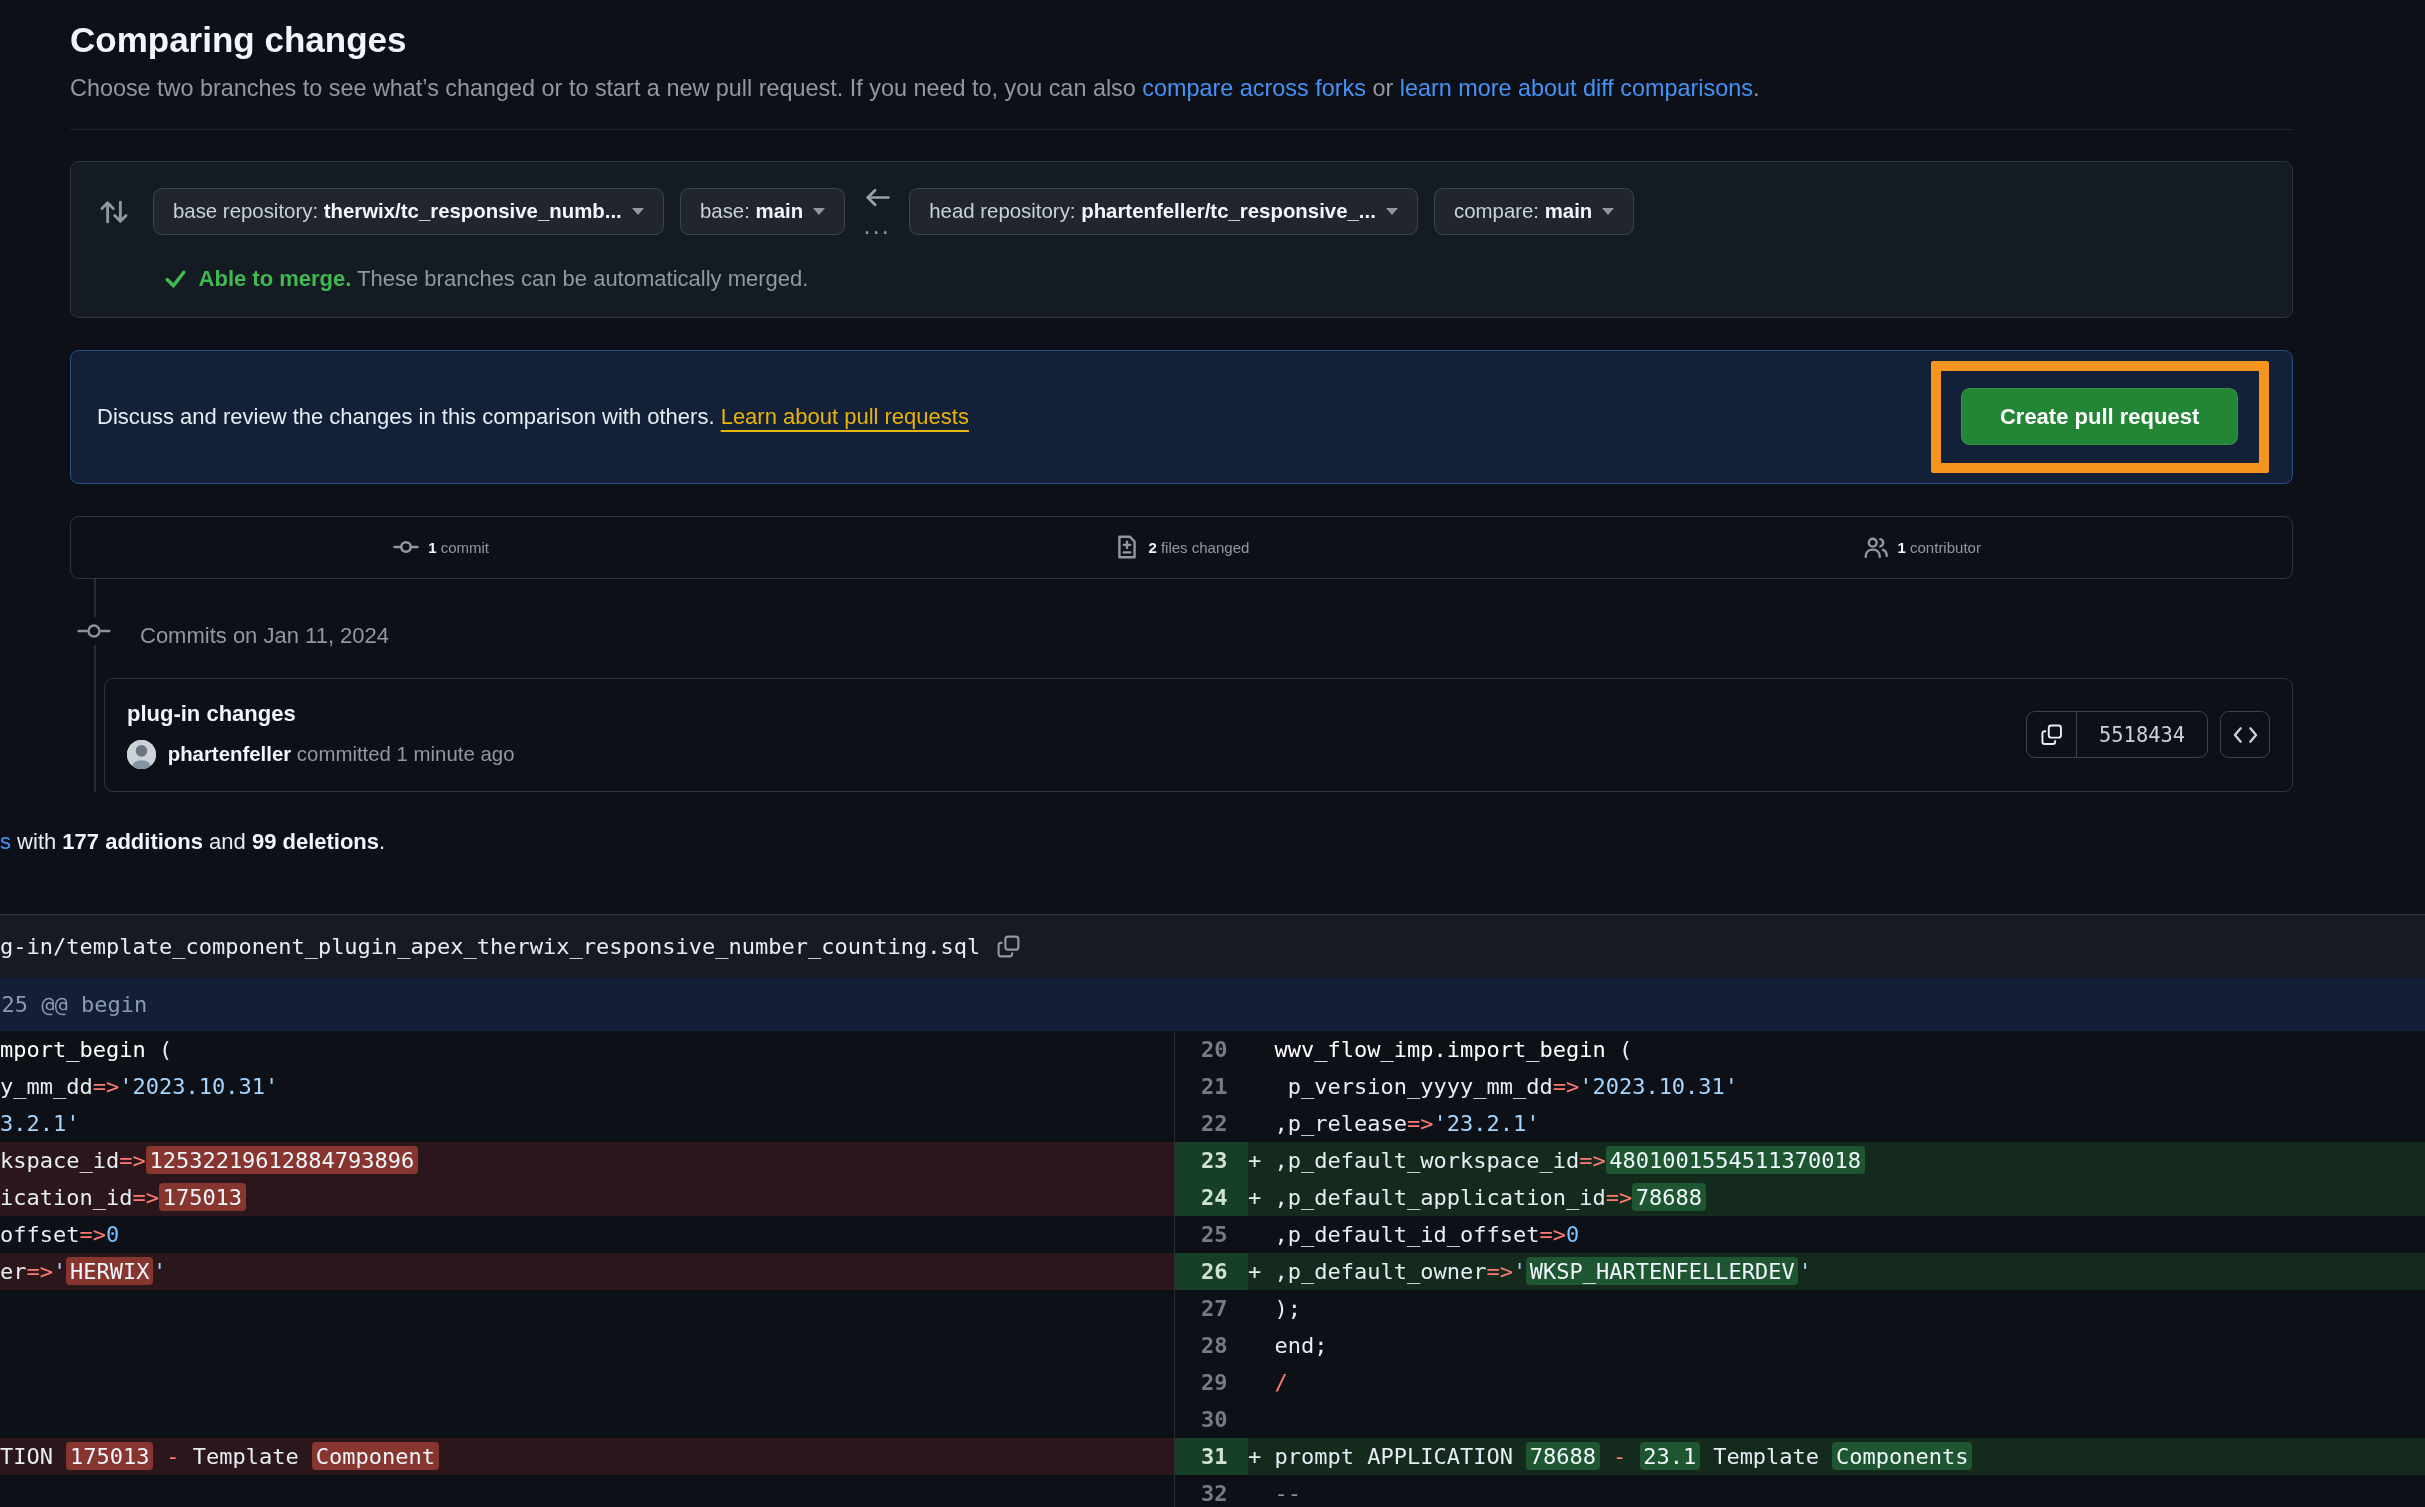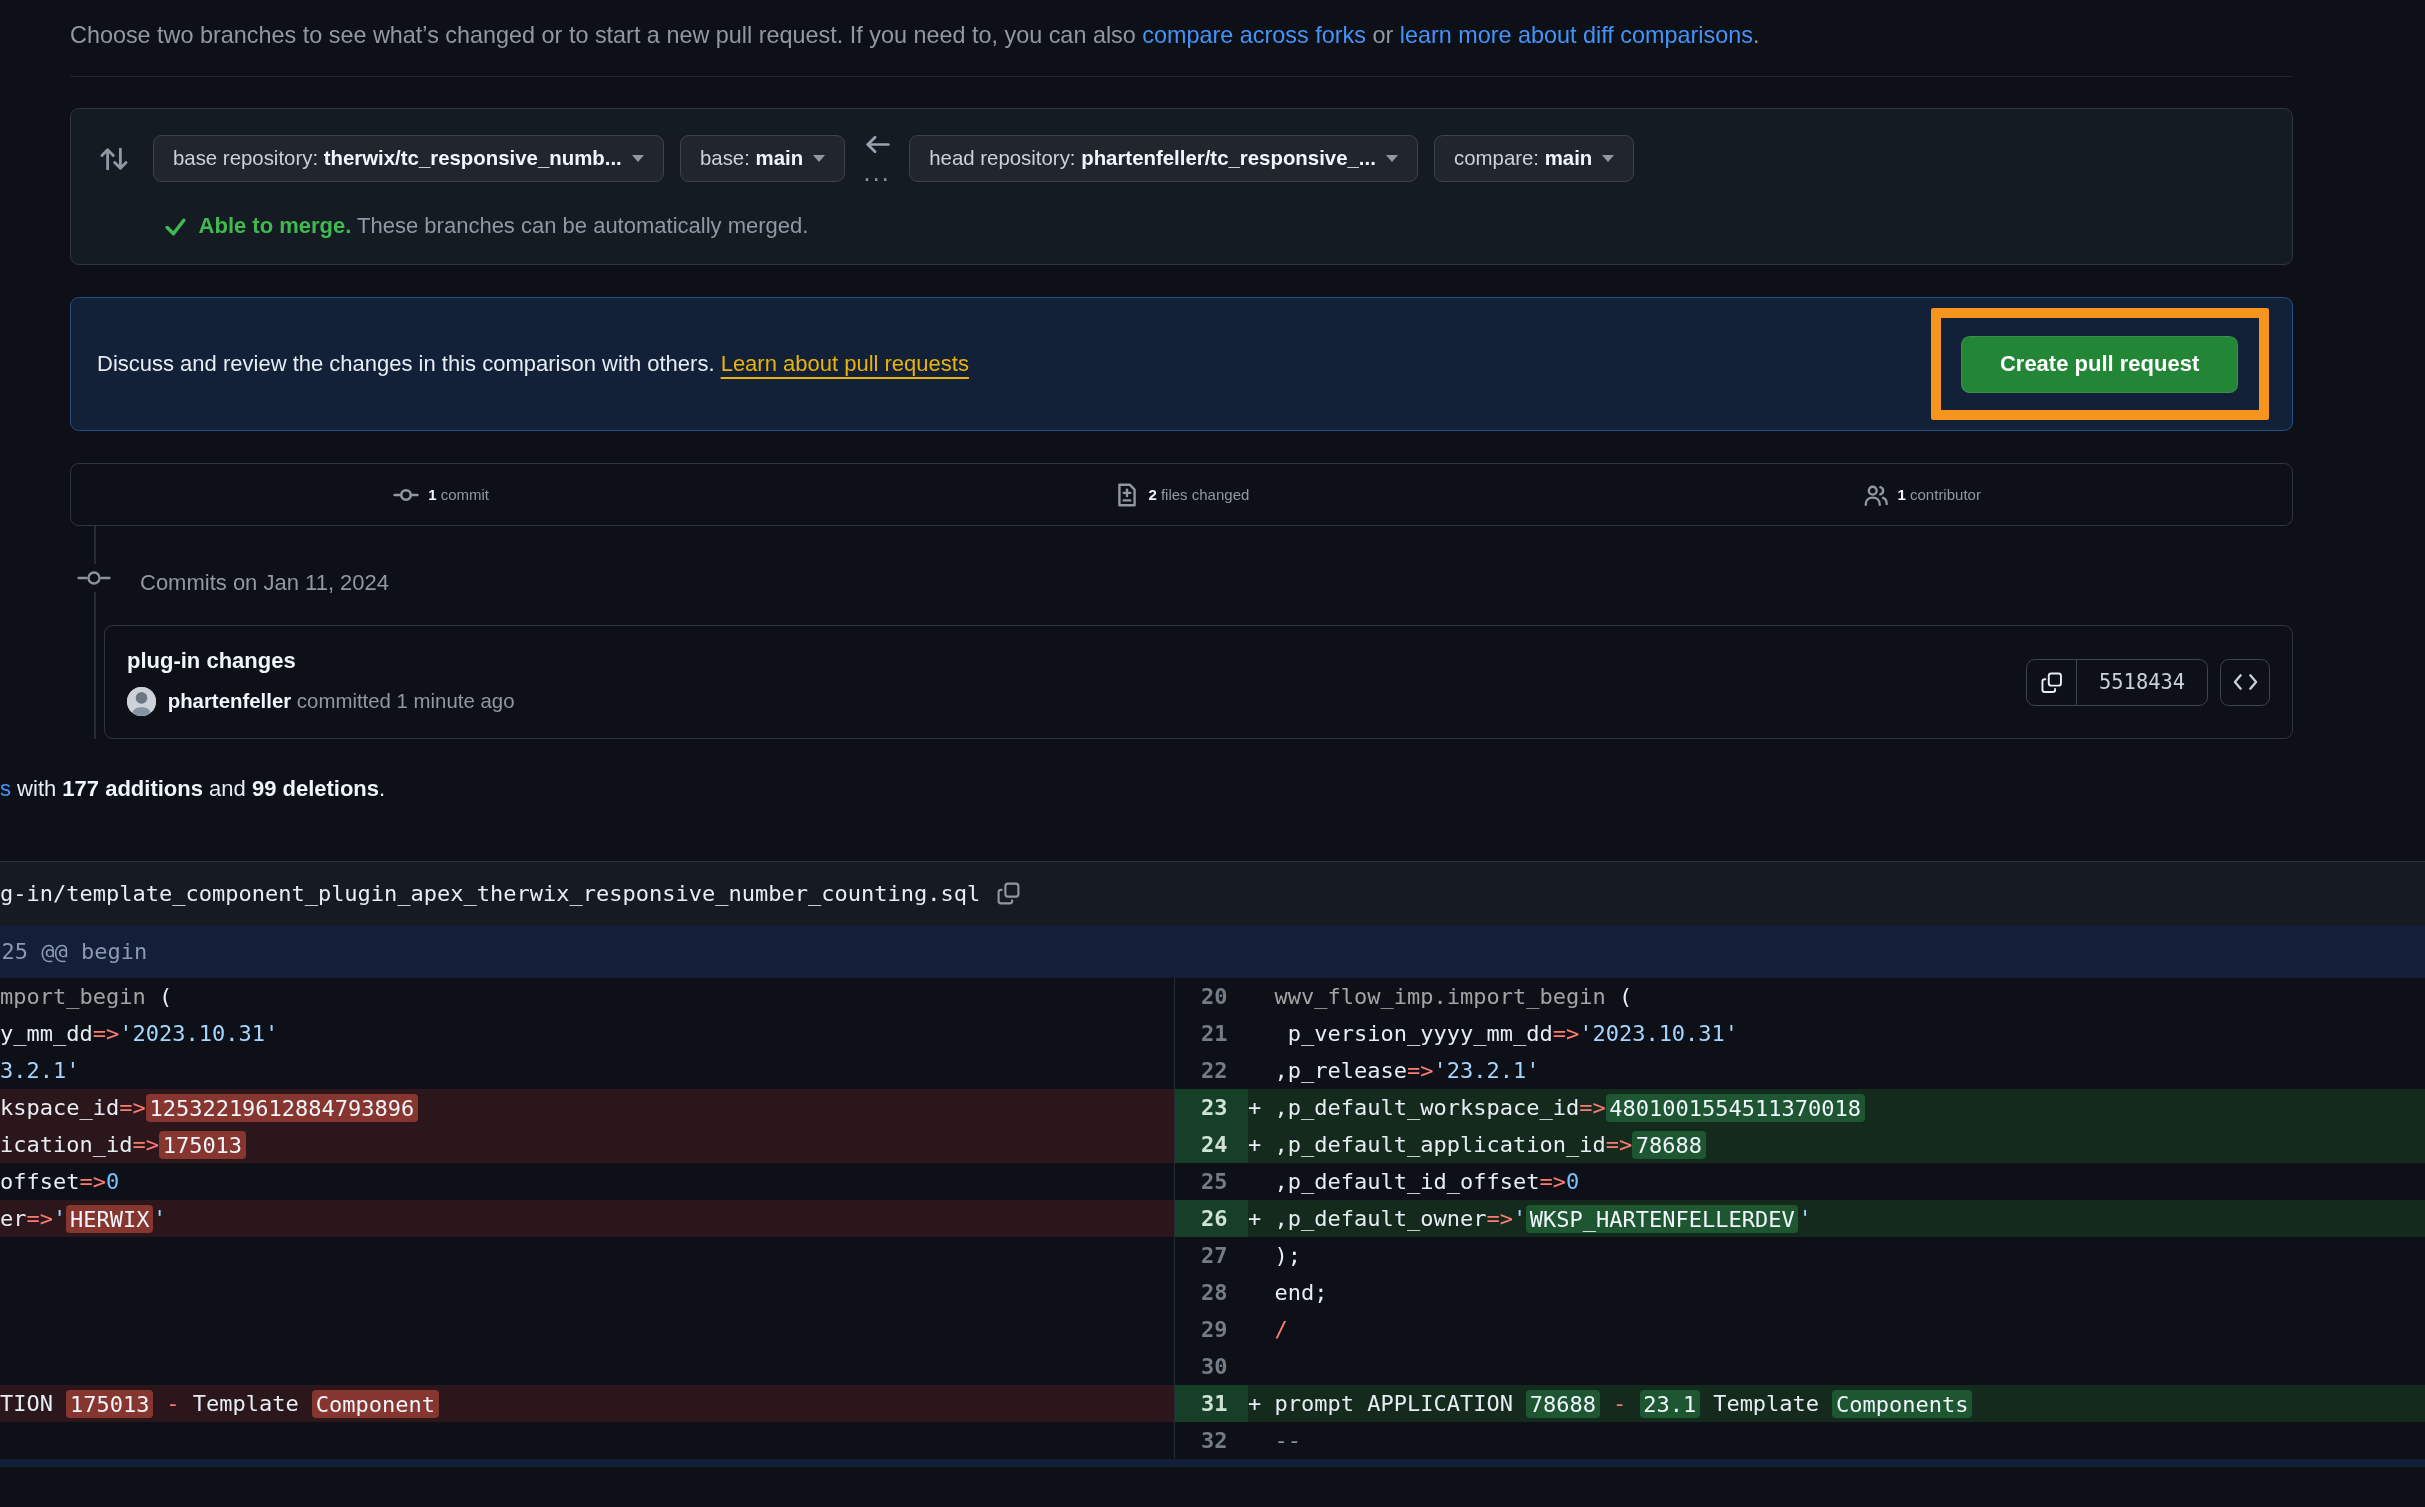--- a/index.html
+++ b/index.html
@@ -90,38 +90,39 @@
   .hunk { height:53px; background:#131f38; color:#8b99af; font-size:22px; display:flex; align-items:center; padding-left:1.5px; }
   .drow { display:flex; height:37px; font-size:22px; line-height:37px; }
   .lcell { width:1174px; overflow:hidden; white-space:pre; flex:0 0 auto; }
   .lcell.del { background:#2b171b; }
   .rcell { flex:1; display:flex; border-left:1.5px solid #262c36; overflow:hidden; }
   .rnum { width:73px; flex:0 0 auto; text-align:right; padding-right:20.4px; color:#747d87; cursor:pointer;font-weight:bold; }
   .rnum.add { background:#173f27; color:#cfe3d4; }
   .rcode { flex:1; white-space:pre; overflow:hidden; }
   .rcode.add { background:#132a1d; }
   .sg-p  { color:#e6edf3; }
-  .sg-fn { color:#a3a3a3; }
+  .sg-fn { color:#ffffff; }
   .sg-str{ color:#a5d6ff; }
   .sg-num{ color:#79c0ff; }
   .sg-op { color:#ff7b72; }
   .sg-cm { color:#8b949e; }
   .sg-hl { color:#f0f6fc; border-radius:4px; padding:1.5px 3.7px; }
   .lcell .sg-hl { background:#86362f; }
   .rcode .sg-hl { background:#1e5631; }
   .bottom-strip { height:7.3px; background:#131f38; }
 
   svg { display:block; }
 </style>
 </head>
 <body>
 
 <div class="container">
 
   <div class="page-header">
+    <h1>Comparing changes</h1>
     <div class="subtitle">
       <span>Choose two branches to see what’s changed or to start a new pull request. If you need to, you can also </span><a>compare across forks</a><span> or </span><a>learn more about diff comparisons</a><span>.</span>
     </div>
   </div>
 
   <div class="compare-box">
     <div class="branch-row">
       <span class="cmp-icon">
         <svg width="34" height="34" viewBox="0 0 48 48" fill="none" stroke="currentColor" stroke-width="4" stroke-linecap="round" stroke-linejoin="round">
           <path d="M15 38 V12"></path>

